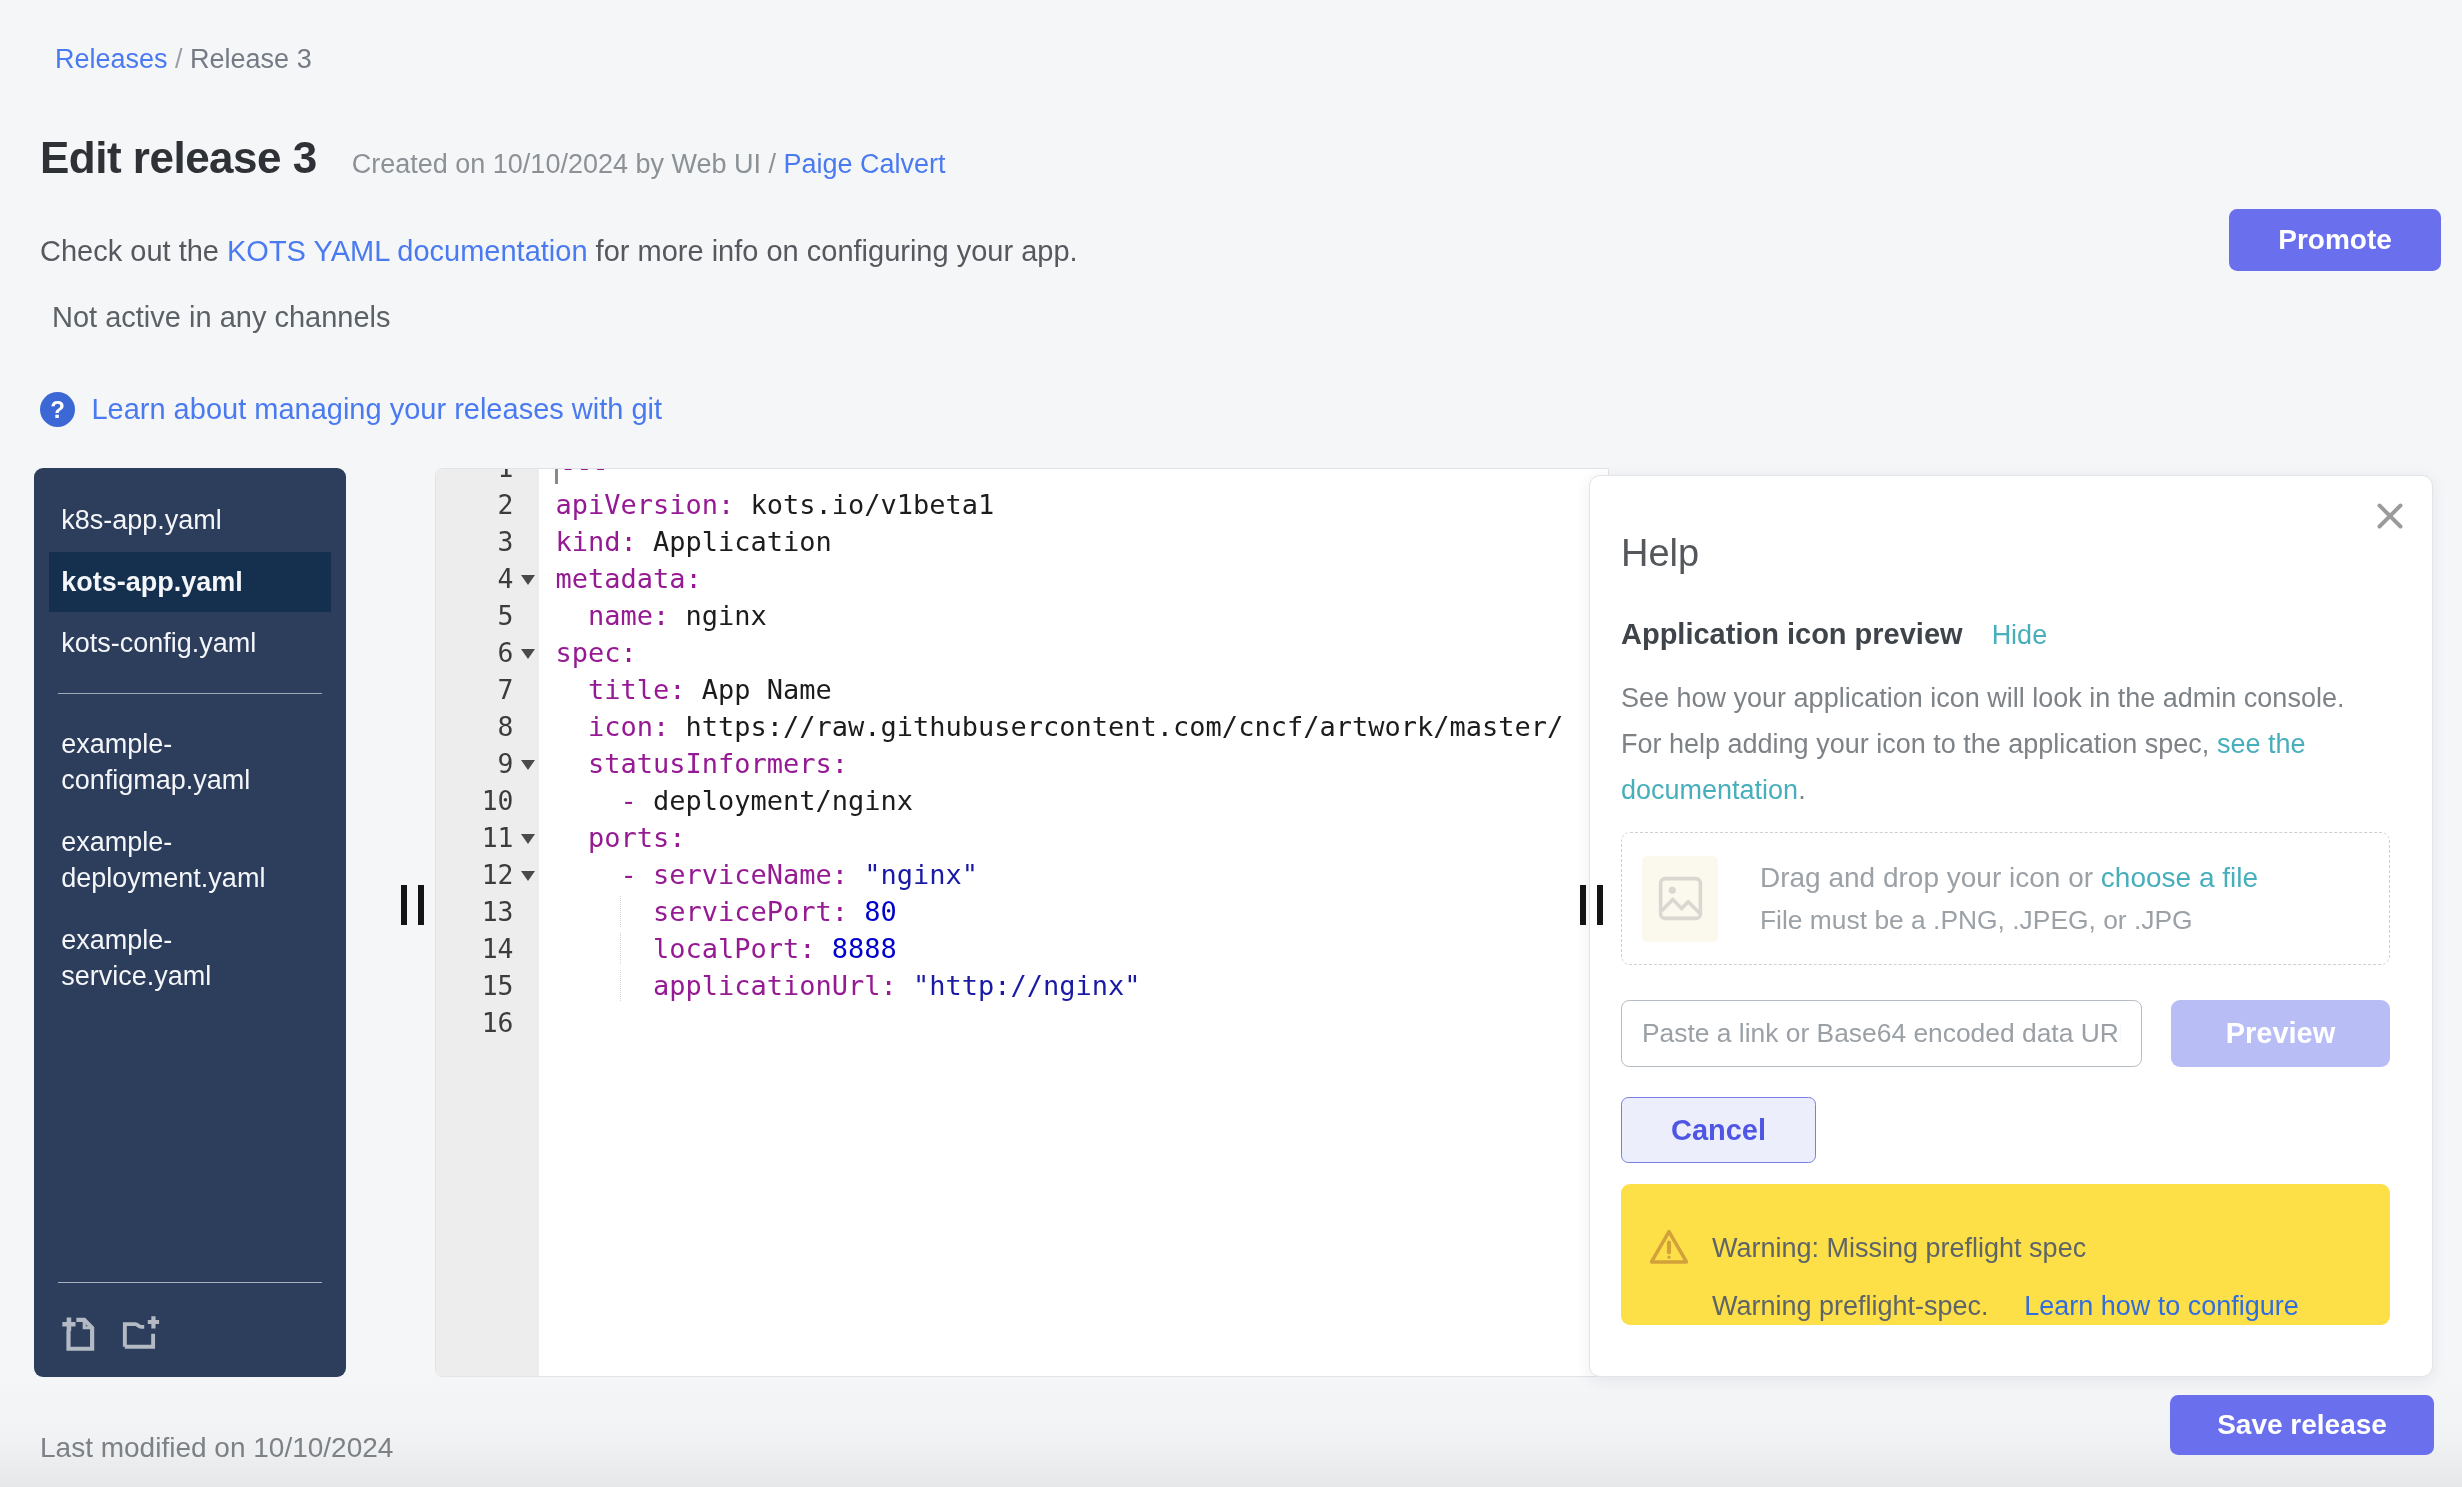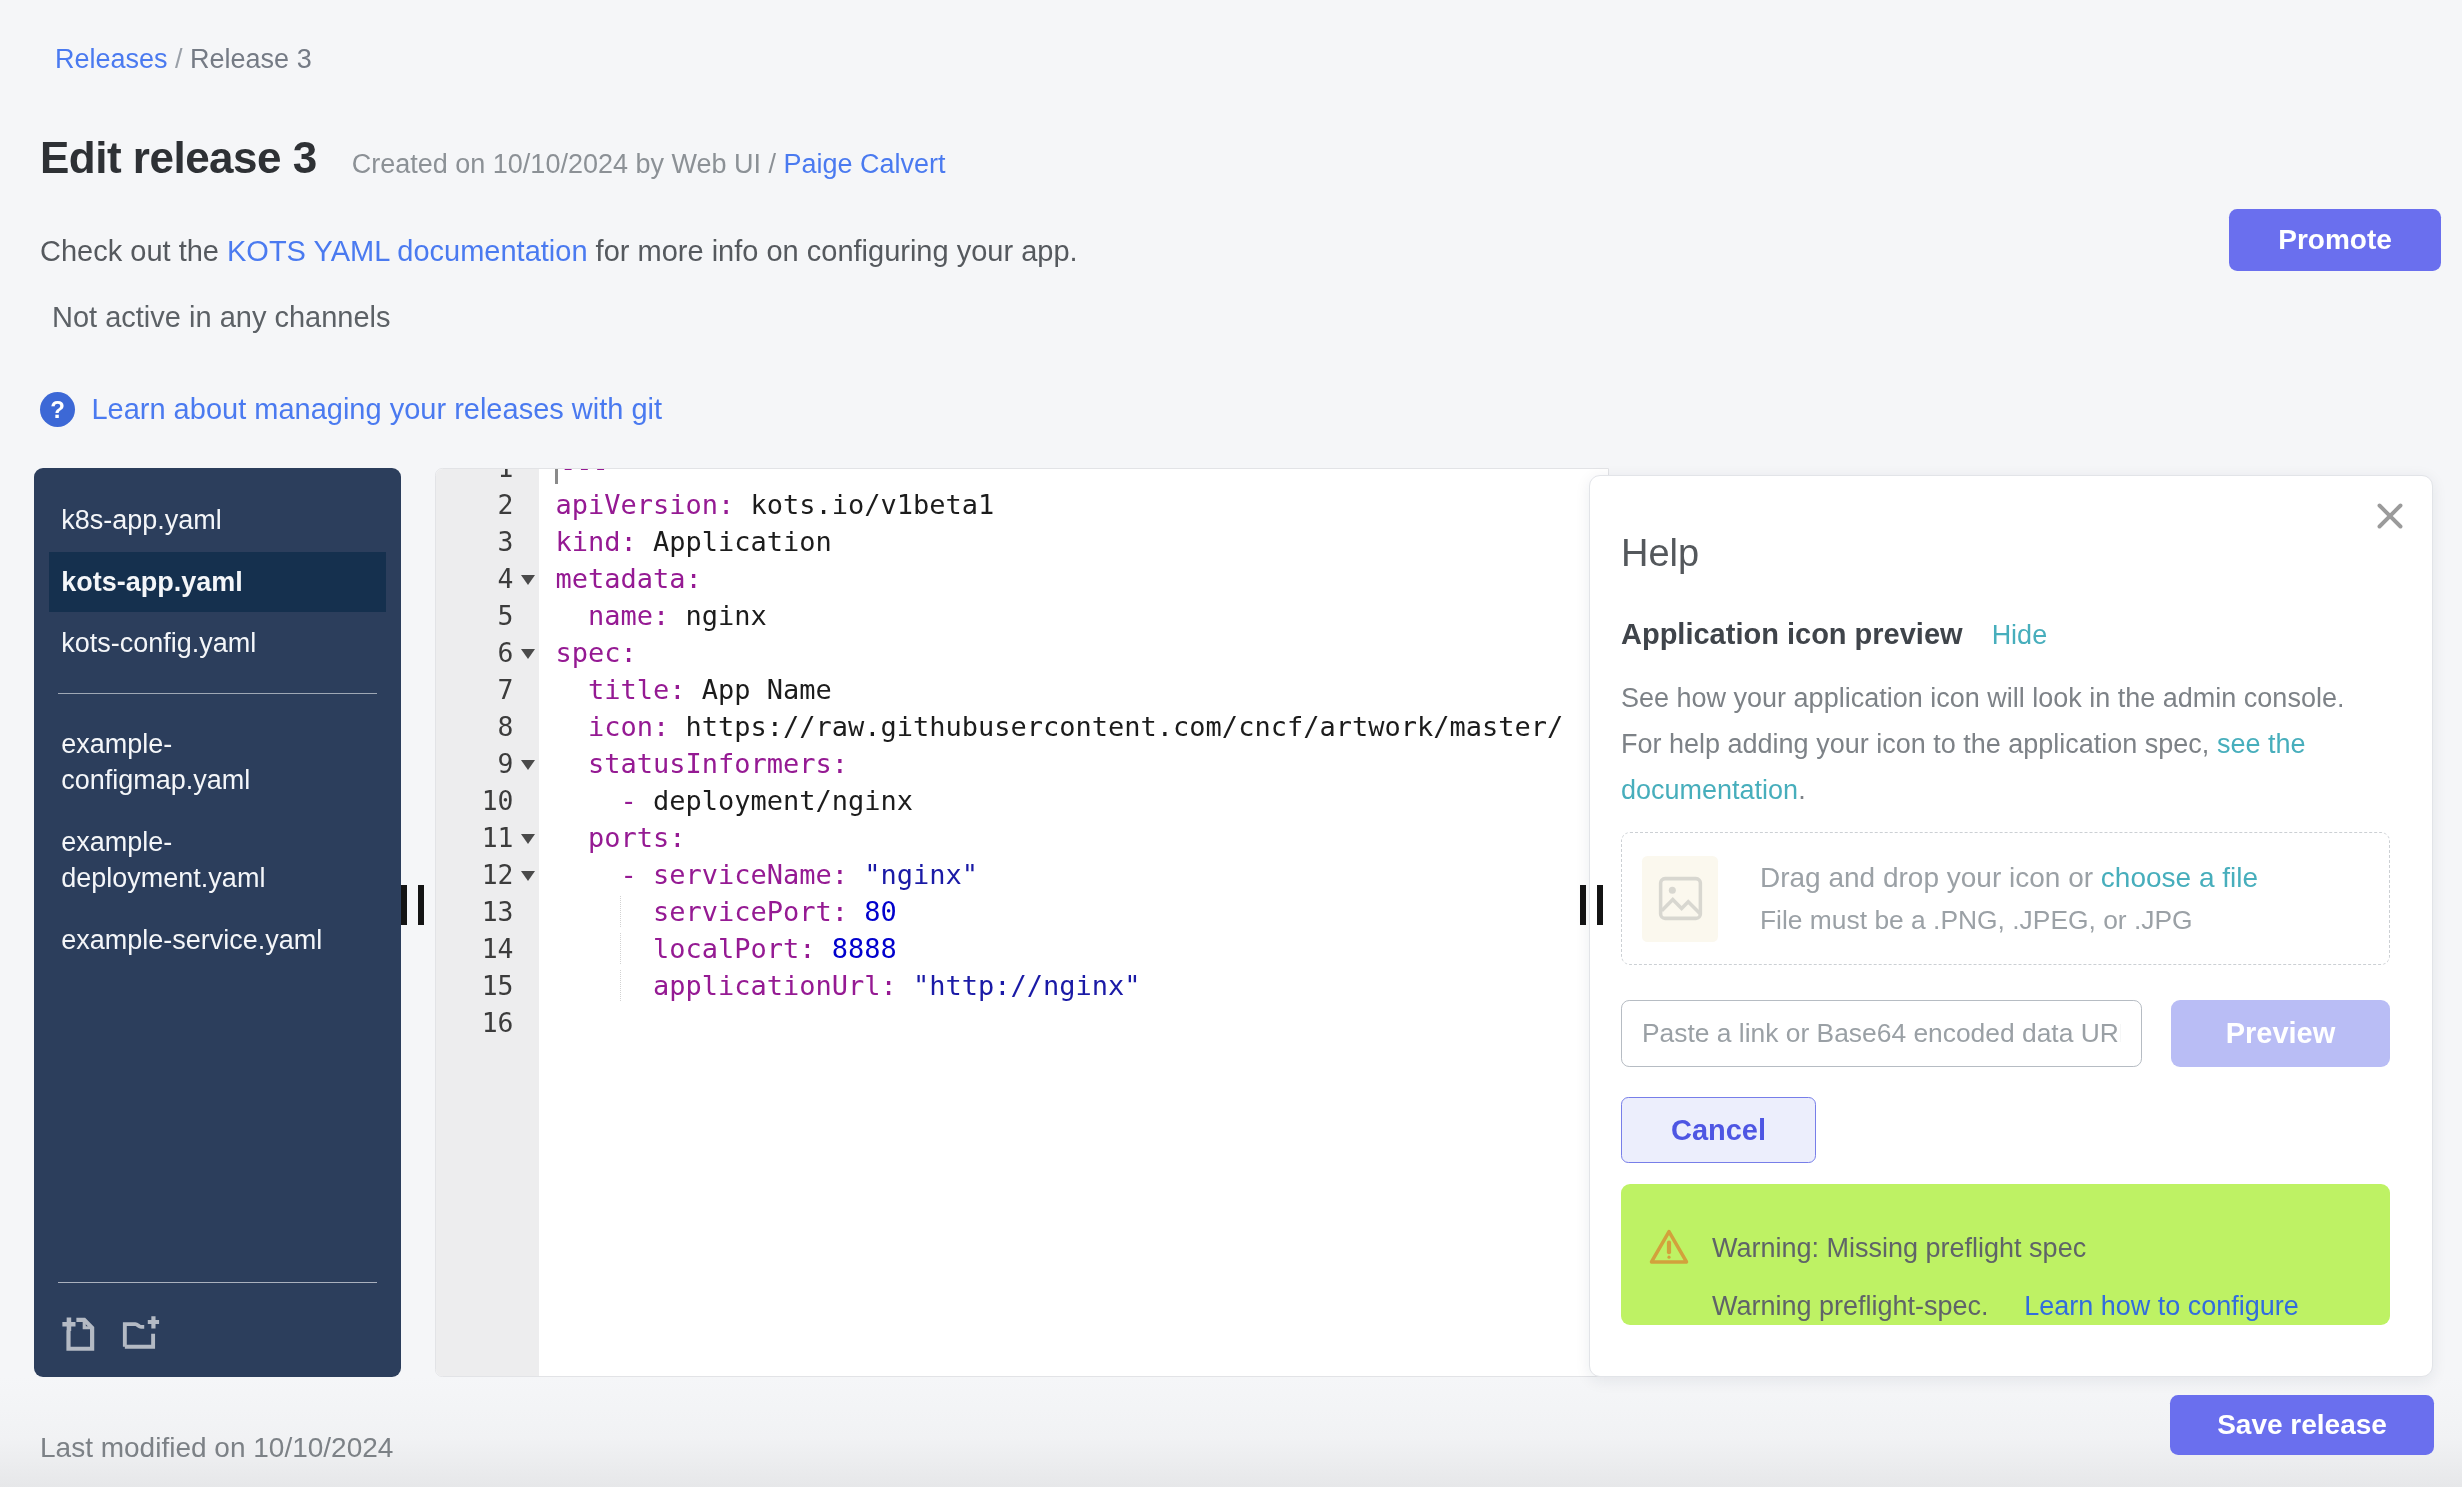--- a/index.html
+++ b/index.html
@@ -25,21 +25,21 @@
     position:absolute; left:2229px; top:209px; width:212px; height:62px;
     background:#6a6fee; border:none; border-radius:8.2px; color:#fff;
     font-size:28px; font-weight:700; font-family:inherit; cursor:pointer;
   }
   .git-help { position:absolute; left:40px; top:392px; display:flex; align-items:center; gap:16.4px; cursor:pointer; }
   .q-icon { width:35px; height:35px; border-radius:50%; background:#3c68d6; color:#fff;
             display:flex; align-items:center; justify-content:center; font-size:24px; font-weight:700; }
   .git-label { font-size:29px; color:#4a7af0; }
 
   
-  .sidebar { position:absolute; left:34px; top:468px; width:367px; height:909px;
+  .sidebar { position:absolute; left:34px; top:468px; width:312px; height:909px;
              background:#2c3e5c; border-radius:9px; padding-top:20px; }
   .file-item { margin:1.8px 14.6px; padding:12px 45px 12px 12.7px; font-size:27px; line-height:36px;
                color:#f4f6f9; cursor:pointer; overflow-wrap:break-word; }
   .file-item.selected { background:#15304e; font-weight:700; }
   .file-divider { margin:20px 24px; border-top:1.8px solid rgba(255,255,255,0.55); }
   .sidebar-footer { position:absolute; left:0; right:0; bottom:0; height:95px;
                     border-top:1.8px solid rgba(255,255,255,0.6); margin:0 24px;
                     display:flex; align-items:center; gap:20px; padding-top:5.5px; }
   .sb-icon { width:42px; height:42px; cursor:pointer; }
   .sb-icon svg { width:100%; height:100%; stroke:#b4bac4; fill:none; stroke-width:2.4; }
@@ -95,21 +95,21 @@
                 border:1.8px solid #b6bcc3; border-radius:8.2px; padding:0 20px; font-size:26.4px;
                 color:#3f444a; font-family:inherit; background:#fff; outline:none; }
   .icon-input::placeholder { color:#9aa0a5; }
   .preview-btn { position:absolute; left:581px; top:524px; width:219px; height:67px;
                  background:#b9bdf5; border:none; border-radius:9px; color:#fff;
                  font-size:29px; font-weight:700; font-family:inherit; cursor:default; }
   .cancel-btn { position:absolute; left:31px; top:621px; width:195px; height:66px;
                 background:#eceefc; border:1.8px solid #777ee9; border-radius:7.3px;
                 color:#4e56e3; font-size:29px; font-weight:700; font-family:inherit; cursor:pointer; }
   .warning-box { position:absolute; left:31px; top:708px; width:769px; height:141px;
-                 background:#bef264; border-radius:9px; overflow:hidden; }
+                 background:#fde047; border-radius:9px; overflow:hidden; }
   .warn-row1 { position:absolute; left:27px; top:42px; display:flex; align-items:center; gap:22px; }
   .warn-tri svg { width:42px; height:42px; stroke:#d2a13c; fill:none; stroke-width:2; stroke-linejoin:round; stroke-linecap:round; }
   .warn-text1 { font-size:27px; color:#5f6468; }
   .warn-row2 { position:absolute; left:91px; top:107px; font-size:27px; color:#5f6468; }
   .warn-row2 .warn-link { color:#326ddd; cursor:pointer;margin-left:28px; }
 
   
   .bottom-strip { position:absolute; left:0; top:1377px; width:2462px; height:111px;
                   background:linear-gradient(180deg,#f5f6f8 0%,#f1f2f4 55%,#e6e7e9 100%); }
   .last-modified { position:absolute; left:40px; top:1432px; font-size:28px; color:#7c8186; }

